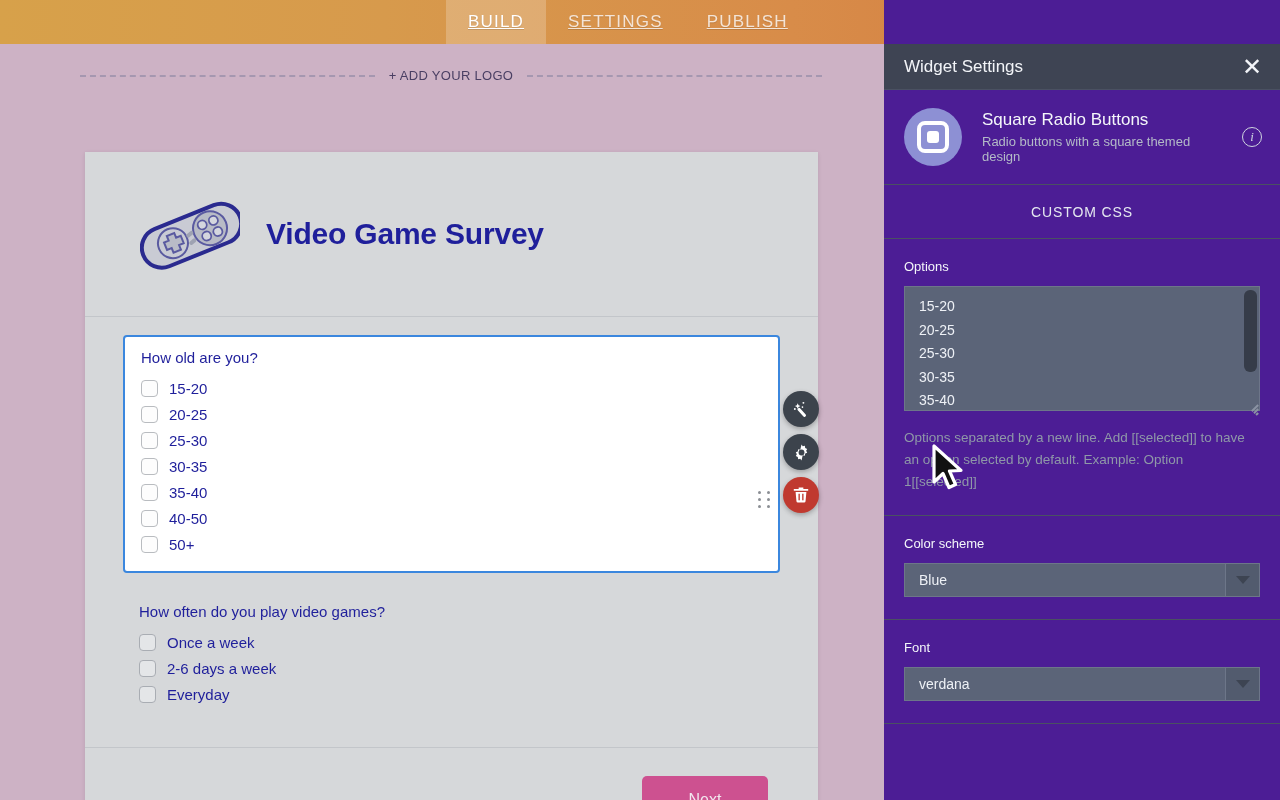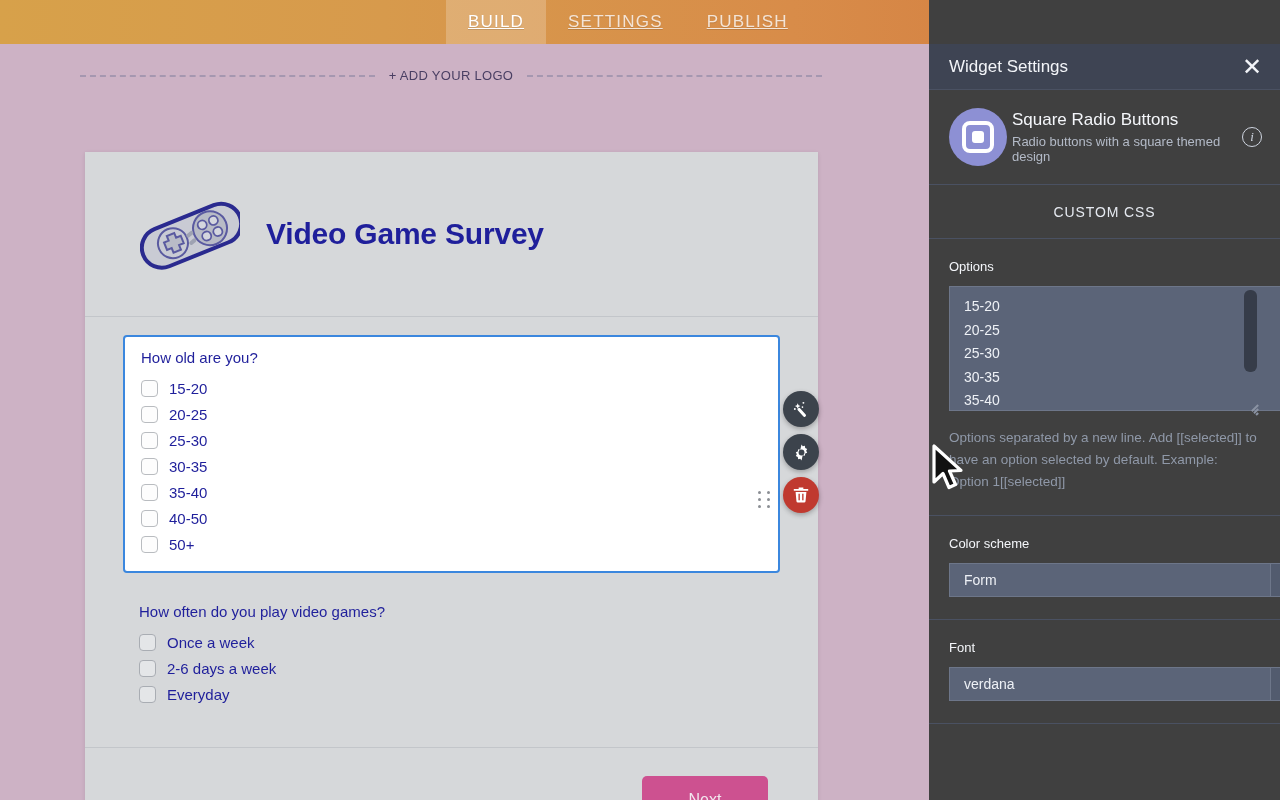--- a/index.html
+++ b/index.html
@@ -142,37 +142,37 @@
     display: flex; align-items: center; justify-content: center;
     cursor: pointer; box-shadow: 0 2px 5px rgba(0,0,0,.28);
   }
   .fab.wand  { top: 335px; background: #3c434c; }
   .fab.gear  { top: 378px; background: #3c434c; }
   .fab.trash { top: 421px; background: #c0392f; }
   .fab svg { display: block; }
 
   
   .panel {
-    position: absolute; top: 0; right: 0; width: 351px; height: 800px;
-    background: #404040; color: #e9ecf1;
+    position: absolute; top: 0; right: 0; width: 396px; height: 800px;
+    background: #4c1d95; color: #e9ecf1;
   }
   .panel-head {
     height: 46px; display: flex; align-items: center;
     padding: 0 18px 0 20px;
     border-bottom: 1px solid #4a5162;
     background: #3e4453;
     margin-top: 44px;
   }
   .panel-title { font-size: 17px; color: #f2f4f8; }
   .close-x {
     margin-left: auto; font-size: 24px; line-height: 1;
     color: #f2f4f8; cursor: pointer; font-weight: 300;
   }
   .widget-info {
-    display: flex; align-items: center; gap: 5px;
+    display: flex; align-items: center; gap: 20px;
     padding: 18px 18px 18px 20px;
     border-bottom: 1px solid #4a5162;
   }
   .widget-icon {
     width: 58px; height: 58px; border-radius: 50%;
     background: #8d90d4; flex: none;
     display: flex; align-items: center; justify-content: center;
   }
   .widget-icon .outer {
     width: 32px; height: 32px; border-radius: 8px;
@@ -451,21 +451,21 @@
         <i style="top:6px; width:6px;"></i>
         <i style="top:10px; width:3px;"></i>
       </div>
     </div>
     <div class="helper">Options separated by a new line. Add [[selected]] to have an option selected by default. Example: Option 1[[selected]]</div>
   </div>
 
   <div class="section">
     <div class="field-label">Color scheme</div>
     <div class="select-wrap">
-      <div class="select-val">Form</div>
+      <div class="select-val">Blue</div>
       <div class="select-arrow">
           <span class="caret"></span>
         </div>
     </div>
   </div>
 
   <div class="section">
     <div class="field-label">Font</div>
     <div class="select-wrap">
       <div class="select-val">verdana</div>

